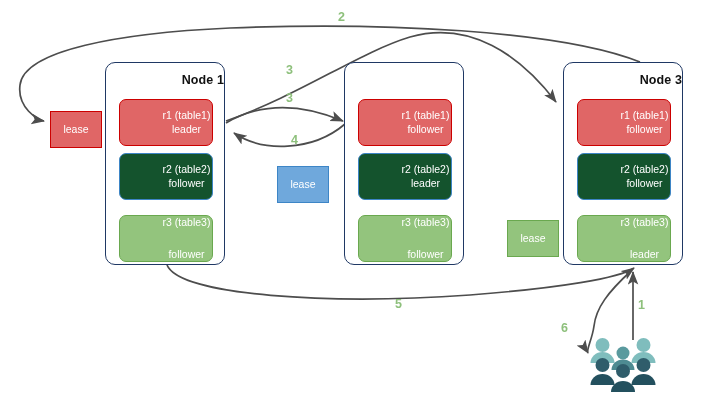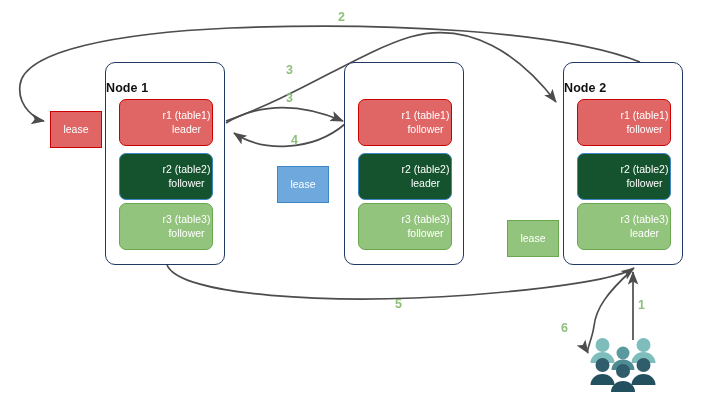--- a/index.html
+++ b/index.html
@@ -26,24 +26,24 @@
     position: absolute;
     box-sizing: border-box;
     border: 1.4px solid #1f3864;
     border-radius: 10px;
     background: #ffffff;
     width: 120px;
     height: 203px;
   }
   .node-title {
     position: absolute;
-    top: 18px;
+    top: 10px;
     left: 0;
     width: 100%;
-    text-align: left;
+    text-align: right;
     font-size: 12.5px;
     font-weight: bold;
     color: #111111;
     letter-spacing: 0.1px;
   }
   .replica {
     position: absolute;
     left: 13px;
     width: 94px;
     height: 47px;
@@ -57,21 +57,21 @@
     align-items: center;
     justify-content: center;
     text-align: center;
   }
   .replica .ln { display: block; margin-left: 41px; }
   .rep-red   { background: #e06666; border: 1.3px solid #cc0000; }
   .rep-blue  { background: #14532d; border: 1.3px solid #3d85c6; }
   .rep-green { background: #93c47d; border: 1.3px solid #6aa84f; }
   .r1 { top: 36px; }
   .r2 { top: 90px; }
-  .r3 { top: 140px; }
+  .r3 { top: 152px; justify-content: space-between; }
 
   .lease {
     position: absolute;
     box-sizing: border-box;
     border-radius: 0;
     color: #ffffff;
     font-size: 10.5px;
     line-height: 1;
     display: flex;
     align-items: center;
@@ -150,21 +150,21 @@
       <span class="ln">r2 (table2)</span>
       <span class="ln">leader</span>
     </div>
     <div class="replica rep-green r3">
       <span class="ln">r3 (table3)</span>
       <span class="ln">follower</span>
     </div>
   </div>
 
   <div class="node" style="left:563px; top:62px;">
-    <div class="node-title">Node 2</div>
+    <div class="node-title">Node 3</div>
     <div class="replica rep-red r1">
       <span class="ln">r1 (table1)</span>
       <span class="ln">follower</span>
     </div>
     <div class="replica rep-blue r2">
       <span class="ln">r2 (table2)</span>
       <span class="ln">follower</span>
     </div>
     <div class="replica rep-green r3">
       <span class="ln">r3 (table3)</span>

